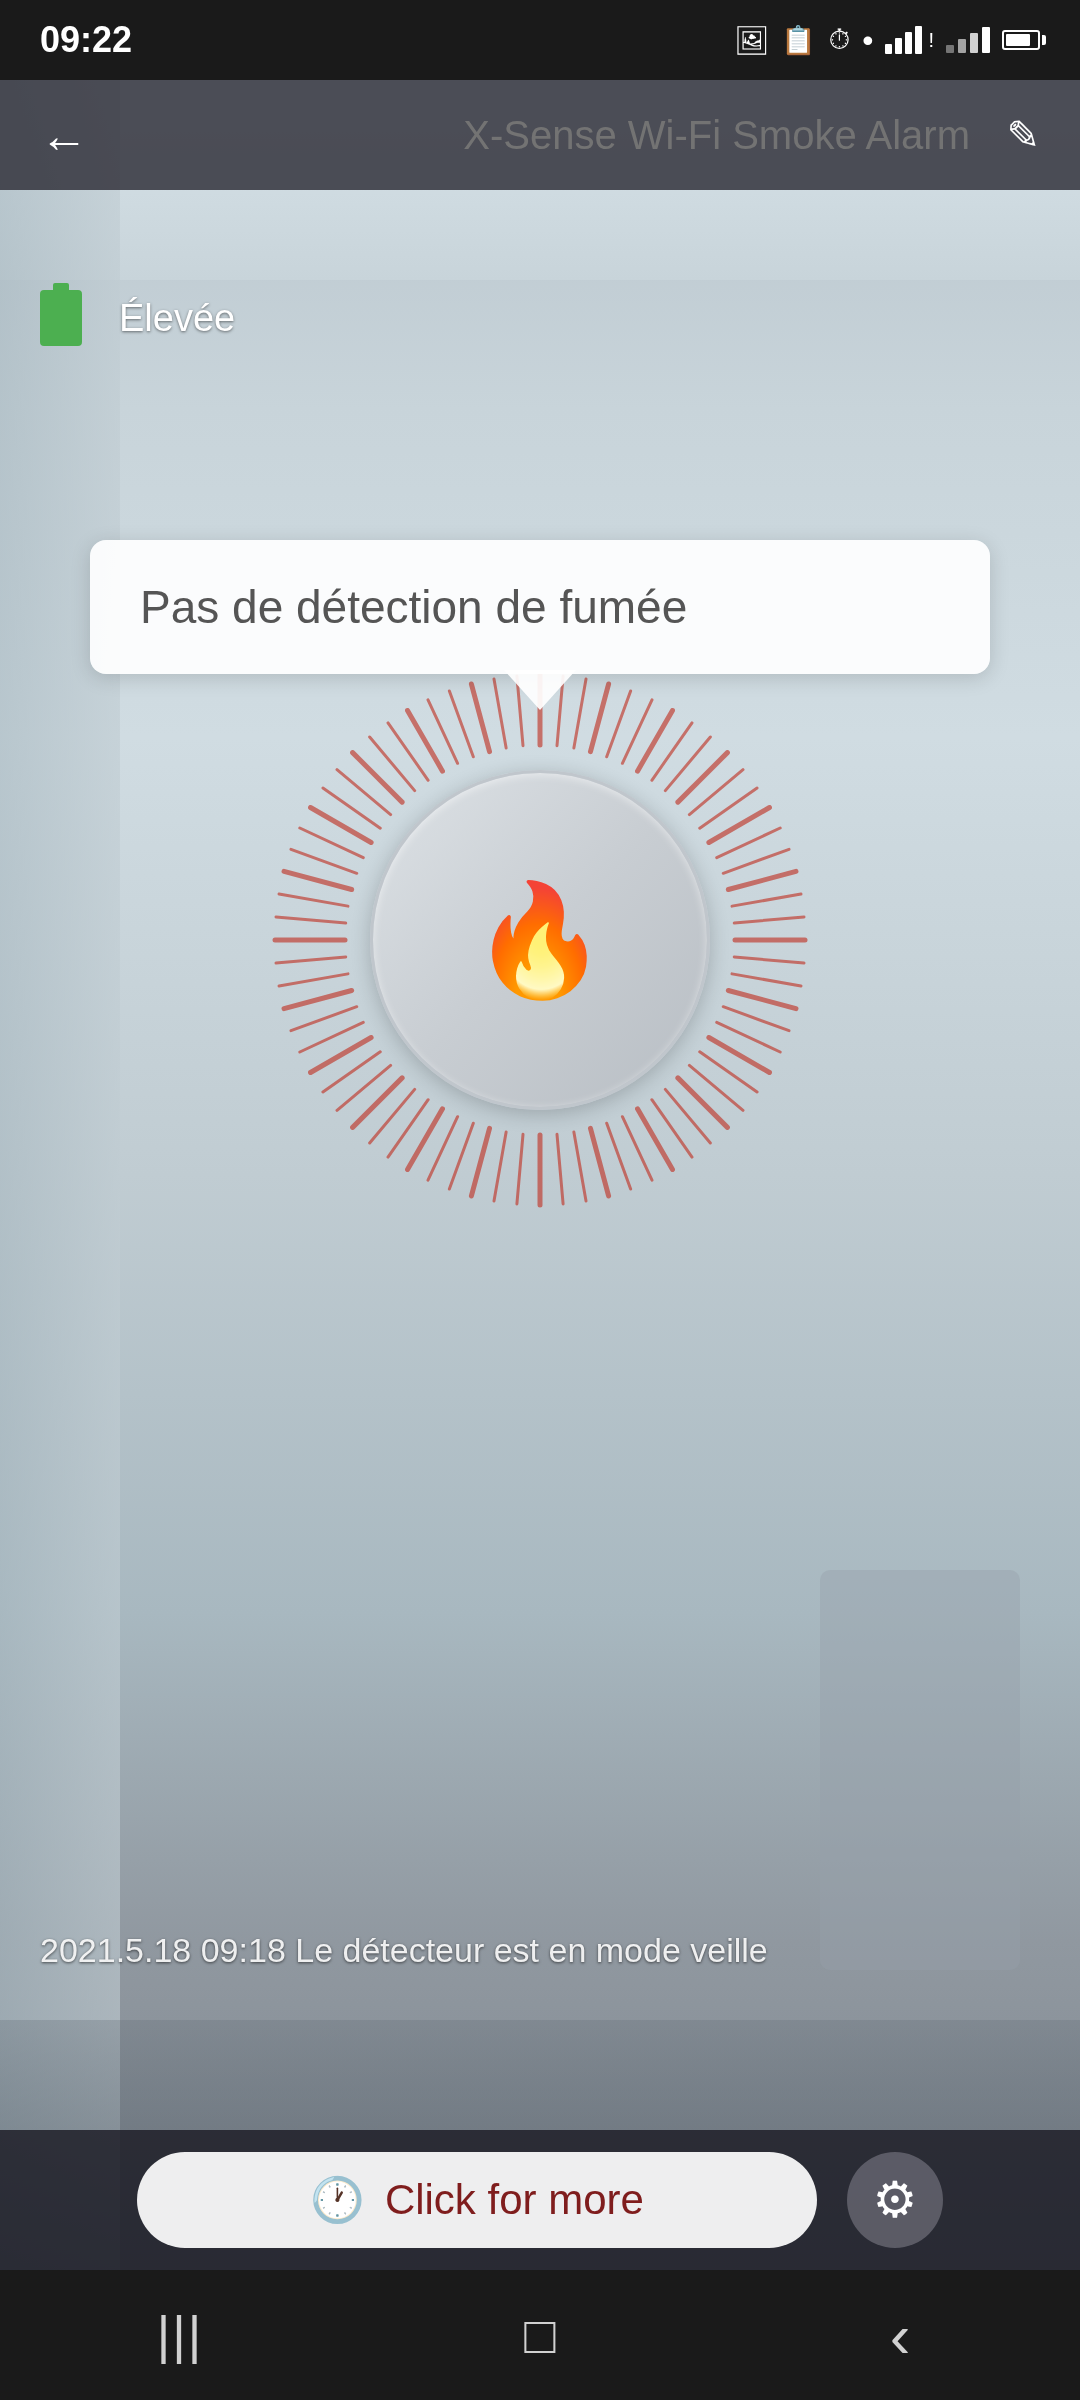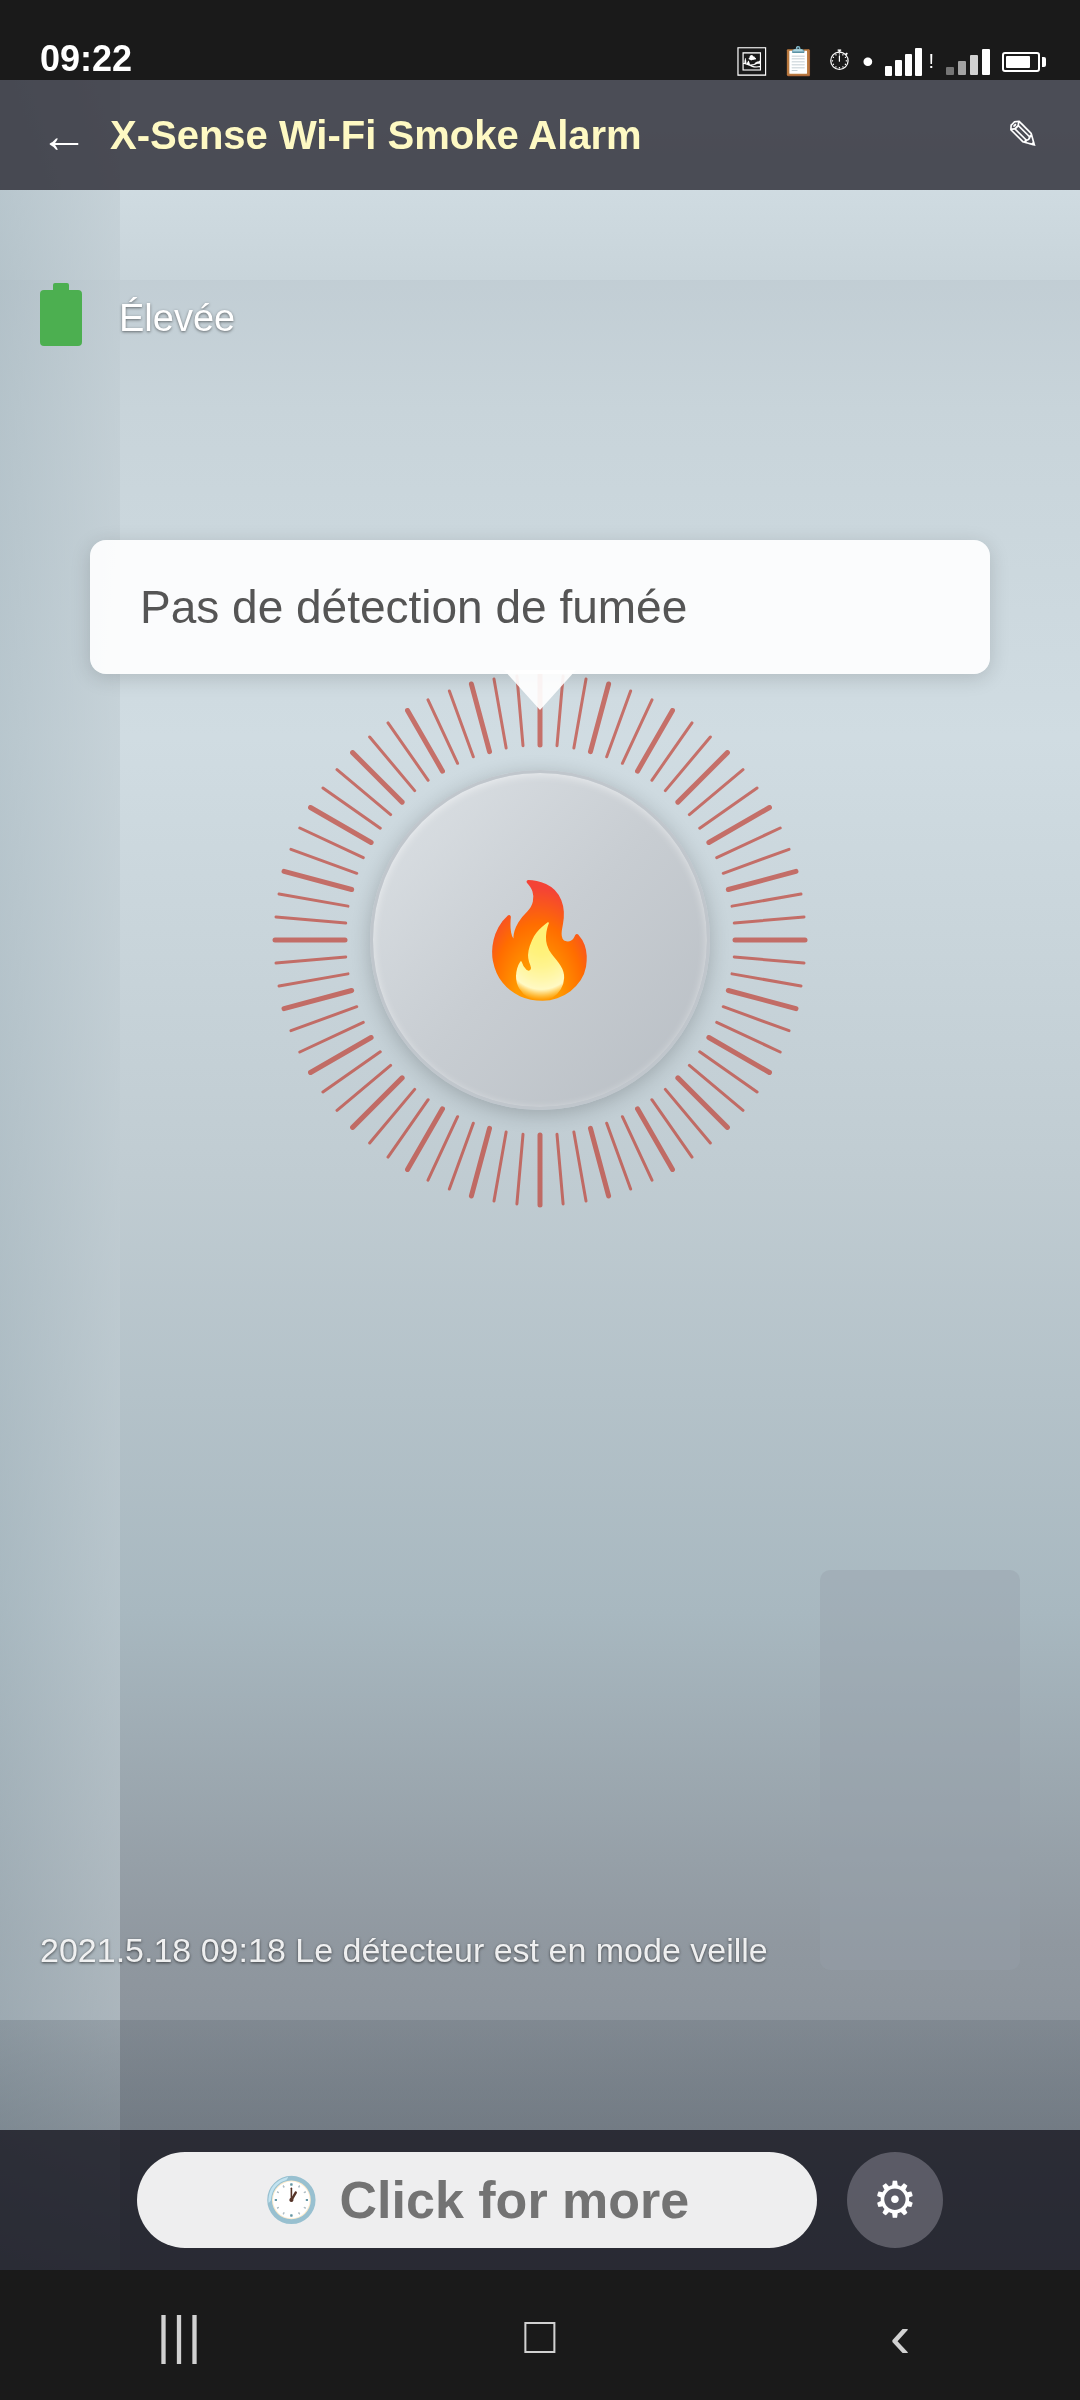--- a/index.html
+++ b/index.html
@@ -16,21 +16,21 @@
 
     
     .status-bar {
       position: absolute;
       top: 0;
       left: 0;
       right: 0;
       height: 80px;
       background: #1a1a1a;
       display: flex;
-      align-items: flex-end;
+      align-items: center;
       justify-content: space-between;
       padding: 0 40px;
       z-index: 100;
     }
 
     .status-time {
       font-size: 36px;
       color: #fff;
       font-weight: 600;
     }
@@ -57,24 +57,24 @@
     }
 
     .back-arrow {
       color: #fff;
       font-size: 48px;
       cursor: pointer;
       width: 70px;
     }
 
     .header-title {
-      color: #fef9c3;
+      color: #737373;
       font-size: 40px;
-      font-weight: 700;
-      text-align: left;
+      font-weight: 400;
+      text-align: right;
       flex: 1;
     }
 
     .edit-icon {
       color: #fff;
       font-size: 40px;
       width: 70px;
       text-align: right;
       cursor: pointer;
     }
@@ -297,23 +297,23 @@
       gap: 20px;
       cursor: pointer;
     }
 
     .clock-icon-btn {
       font-size: 44px;
       color: #555;
     }
 
     .click-more-label {
-      font-size: 52px;
-      font-weight: 700;
-      color: #737373;
+      font-size: 42px;
+      font-weight: 400;
+      color: #7f1d1d;
     }
 
     .settings-btn {
       width: 96px;
       height: 96px;
       border-radius: 50%;
       background: rgba(100,100,110,0.85);
       border: none;
       display: flex;
       align-items: center;

